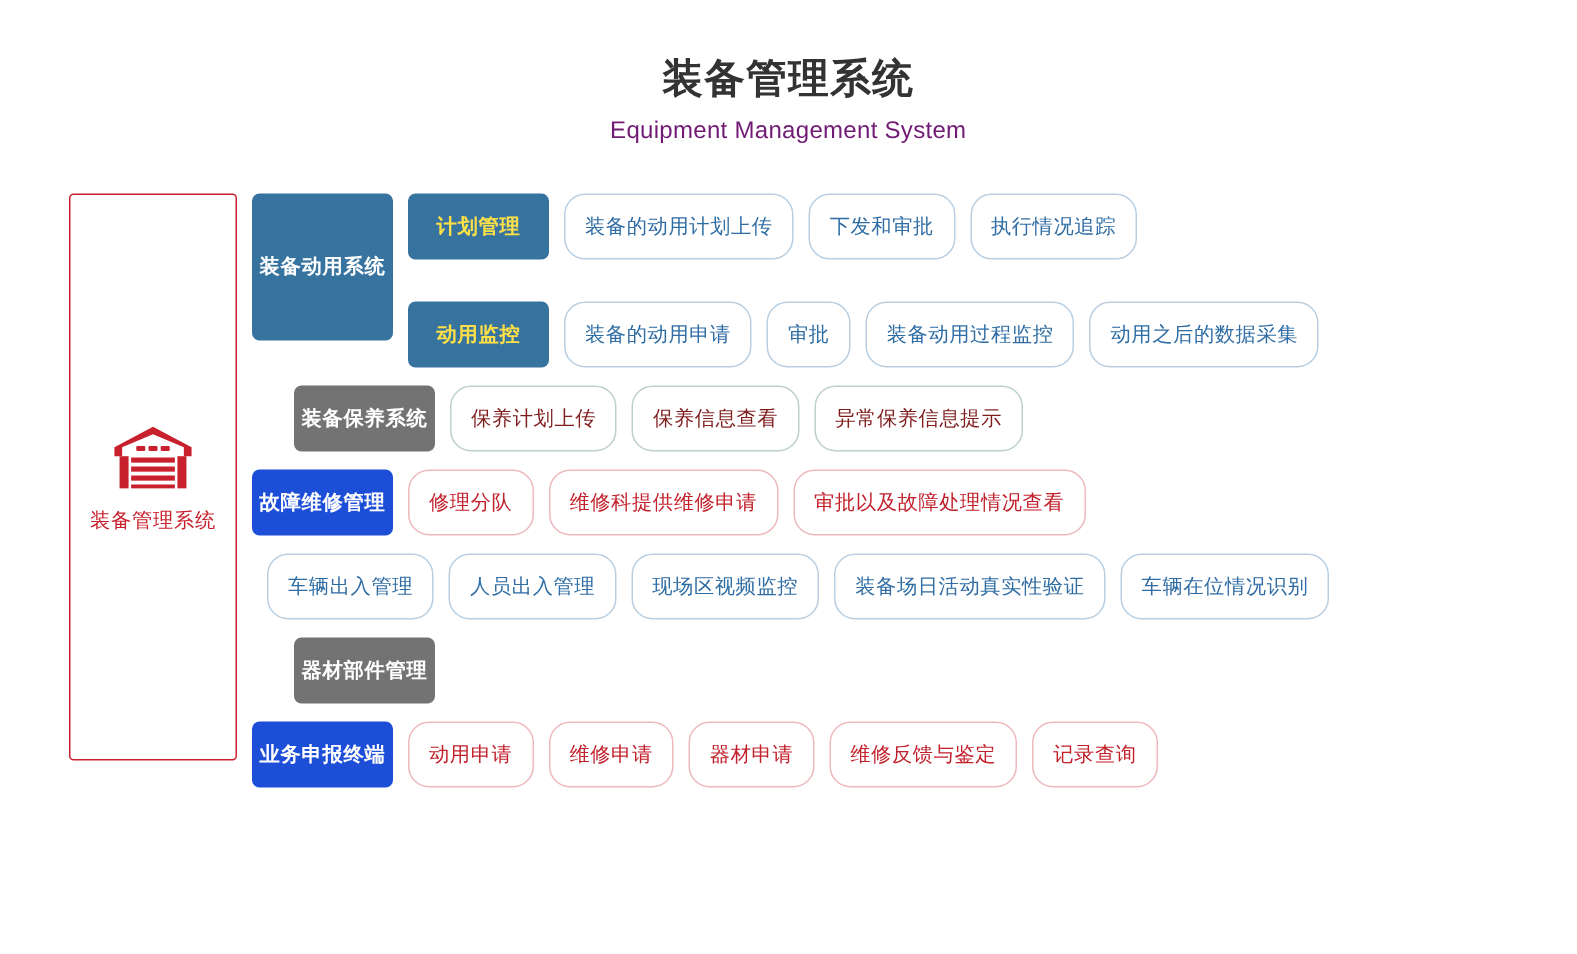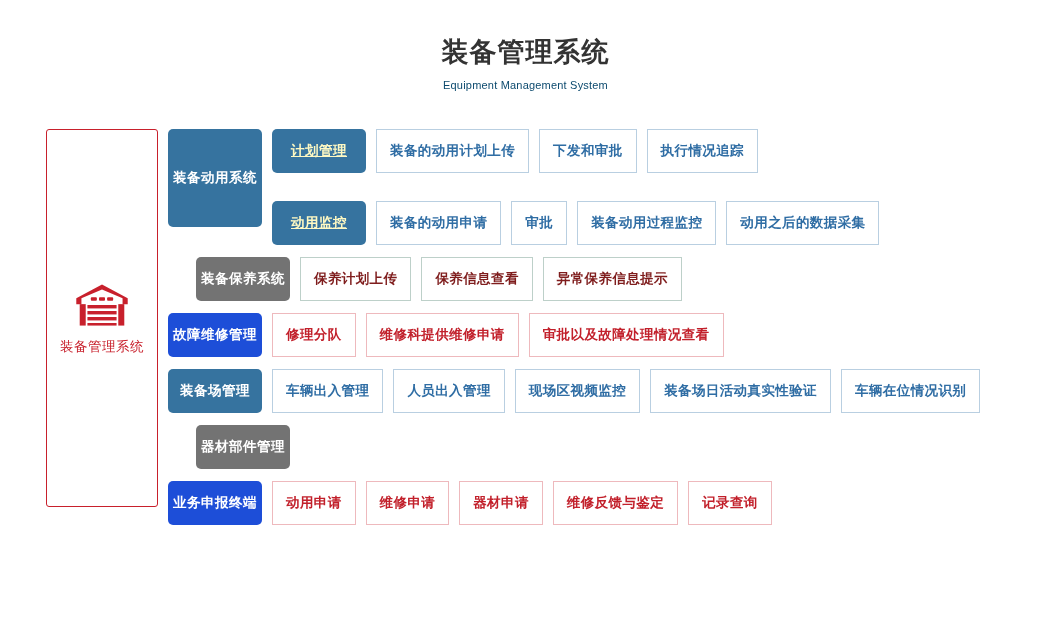--- a/index.html
+++ b/index.html
@@ -21,22 +21,22 @@
     padding-top: 36px;
   }
   .page-title {
     font-size: 27px;
     font-weight: bold;
     color: #333333;
     letter-spacing: 1px;
     line-height: 1.25;
   }
   .page-subtitle {
-    font-size: 11px;
-    color: #0c4a6e;
+    font-size: 16px;
+    color: #701a75;
     margin-top: 9px;
     letter-spacing: 0.2px;
   }
 
   
   .diagram {
     position: absolute;
     left: 0;
     top: 118px;
     width: 1051px;
@@ -117,45 +117,44 @@
     align-items: stretch;
   }
   .sub-line + .sub-line { margin-top: 28px; }
 
   
   .subcat-cell {
     width: 94px;
     height: 44px;
     flex: none;
     border-radius: 5px;
-    color: #fef9c3;
+    color: #fde047;
     font-size: 13.5px;
     font-weight: bold;
     letter-spacing: 0.5px;
     display: flex;
     align-items: center;
     justify-content: center;
     text-align: left;
     margin-right: 10px;
     box-sizing: border-box;
-    text-decoration: underline;
   }
 
   
   .leaf {
     height: 44px;
-    border-radius: 0;
+    border-radius: 14px;
     background: #ffffff;
     border: 1.3px solid #bdd2e2;
     display: flex;
     align-items: center;
     justify-content: center;
     text-align: center;
     font-size: 13.5px;
-    font-weight: bold;
+    font-weight: normal;
     letter-spacing: 0.4px;
     padding: 0 13px;
     margin-right: 10px;
     white-space: nowrap;
     box-sizing: border-box;
   }
   .leaf:last-child { margin-right: 0; }
 
   .leaf-blue  { border-color: #b9cfe1; color: #2f6da4; }
   .leaf-green { border-color: #bdd0c9; color: #7f1d1d; }
@@ -229,21 +228,20 @@
         <div class="cat-cell cat-red">故障维修管理</div>
         <div class="sub-stack">
           <div class="sub-line">
             <div class="leaf leaf-red">修理分队</div>
             <div class="leaf leaf-red">维修科提供维修申请</div>
             <div class="leaf leaf-red">审批以及故障处理情况查看</div>
           </div>
         </div>
       </div>
       <div class="group-row single">
-        <div class="cat-cell cat-blue">装备场管理</div>
         <div class="sub-stack">
           <div class="sub-line">
             <div class="leaf leaf-blue">车辆出入管理</div>
             <div class="leaf leaf-blue">人员出入管理</div>
             <div class="leaf leaf-blue">现场区视频监控</div>
             <div class="leaf leaf-blue">装备场日活动真实性验证</div>
             <div class="leaf leaf-blue">车辆在位情况识别</div>
           </div>
         </div>
       </div>

